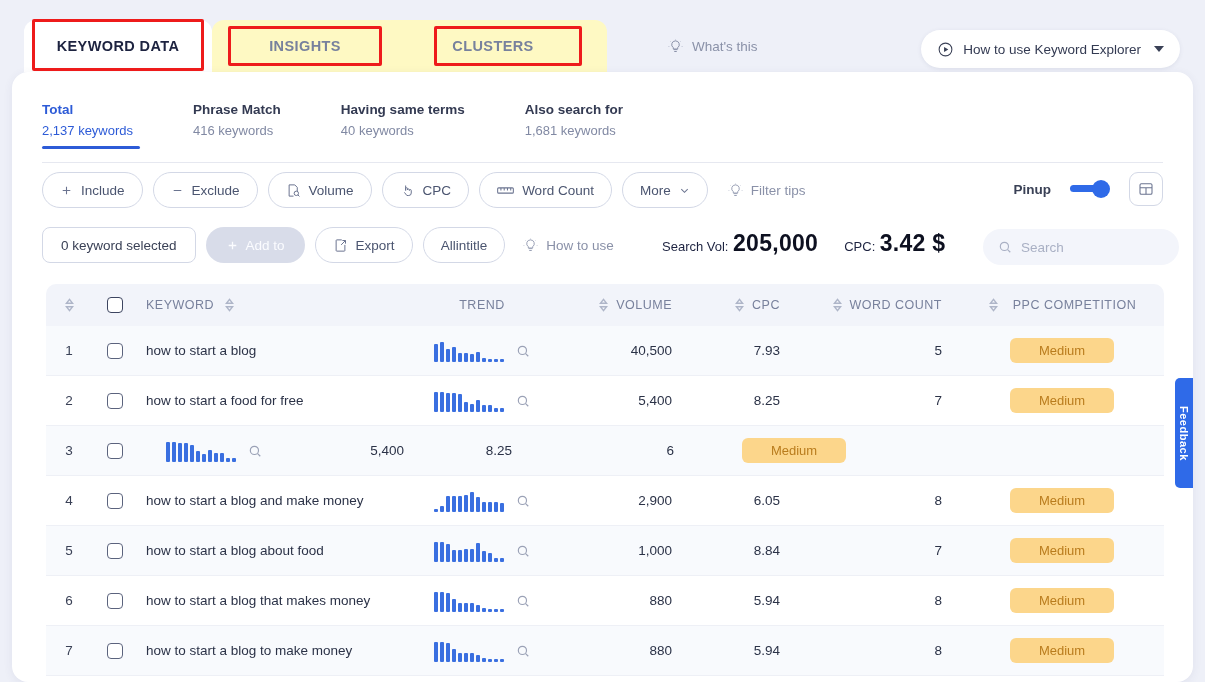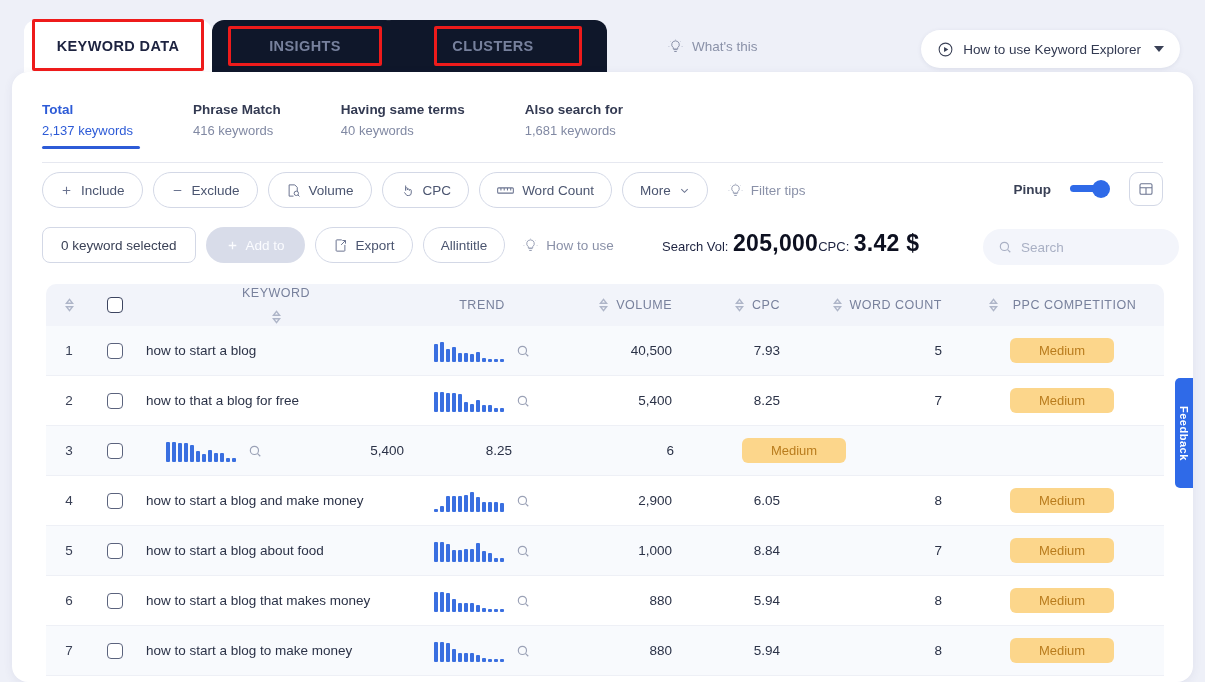--- a/index.html
+++ b/index.html
@@ -8,21 +8,21 @@
     background: #eef0f8;
     font-family: "Liberation Sans", sans-serif;
     overflow: hidden;
   }
   body { position: relative; }
 
   
   .tabbar { position: absolute; left: 0; top: 0; width: 1192px; height: 88px; }
   .tab {
     position: absolute; top: 20px; height: 52px;
-    background: #0f172a; border-radius: 12px 12px 0 0;
+    background: #fef9c3; border-radius: 12px 12px 0 0;
     display: flex; align-items: center; justify-content: center;
     font-size: 14.5px; font-weight: bold; letter-spacing: .4px;
     color: #77819d;
   }
   .tab.active { background: #ffffff; color: #1d2340; }
   .tab-keyword  { left: 24px;  width: 188px; }
   .tab-insights { left: 212px; width: 186px; }
   .tab-clusters { left: 379px; width: 228px; border-radius: 12px 12px 0 0; text-align: center; }
   .tab-underline {
     position: absolute; left: 68px; top: 76px; width: 100px; height: 4px;
@@ -97,21 +97,21 @@
 
   
   .actions { position: absolute; left: 30px; top: 155px; display: flex; align-items: center; gap: 10px; }
   .sel-box { height: 36px; border: 1px solid #d3d8e6; border-radius: 8px; background: #fff;
              display: flex; align-items: center; padding: 0 18px; font-size: 13.5px; color: #3a4156; }
   .addto { height: 36px; border-radius: 18px; background: #d8dce9; color: #fbfcff;
            display: flex; align-items: center; gap: 7px; padding: 0 20px; font-size: 13.5px; }
   .how-to-use { display: flex; align-items: center; gap: 8px; margin-left: 8px;
                 font-size: 13.5px; color: #8a91a8; }
 
-  .stats { position: absolute; left: 650px; top: 158px; display: flex; align-items: flex-start; }
+  .stats { position: absolute; left: 650px; top: 158px; display: flex; align-items: flex-start; gap: 26px; }
   .stat-label { font-size: 13px; color: #1d2340; }
   .stat-value { font-size: 23px; font-weight: bold; color: #0d1020; letter-spacing: .3px; }
 
   .search-wrap {
     position: absolute; right: 14px; top: 157px; width: 196px; height: 36px;
     background: #f3f5fb; border-radius: 18px; display: flex; align-items: center; gap: 9px;
     padding: 0 15px;
   }
   .search-wrap input {
     border: none; outline: none; background: transparent; font-size: 13.5px;
@@ -139,21 +139,21 @@
   .c-trend { width: 152px; display: flex; align-items: center; justify-content: center; gap: 12px; }
   .c-vol   { width: 132px; text-align: right; padding-right: 18px; }
   .c-cpc   { width: 108px; text-align: right; padding-right: 18px; }
   .c-wc    { width: 162px; text-align: right; padding-right: 18px; }
   .c-ppc   { width: 204px; display: flex; justify-content: center; }
 
   .thead .c-vol, .thead .c-cpc, .thead .c-wc, .thead .c-ppc {
     display: flex; align-items: center; justify-content: flex-end; gap: 7px; text-align: right;
   }
   .thead .c-ppc { justify-content: center; }
-  .thead .c-kw { gap: 10px; flex-direction: column; }
+  .thead .c-kw { gap: 10px; }
 
   .chk { width: 16px; height: 16px; border: 1.8px solid #3d4560; border-radius: 4px; background: #fff; }
   .chk.light { border-color: #5b637d; }
 
   .badge {
     width: 104px; height: 25px; border-radius: 6px; background: #fcd68b;
     color: #b97c1d; font-size: 13px; display: flex; align-items: center; justify-content: center;
   }
 
   .spark { display: flex; align-items: flex-end; gap: 2px; height: 22px; }
@@ -412,21 +412,21 @@
           <div class="c-wc">5</div>
           <div class="c-ppc">
             <div class="badge">Medium</div>
           </div>
         </div>
         <div class="row">
           <div class="c-num">2</div>
           <div class="c-check">
             <div class="chk light"></div>
           </div>
-          <div class="c-kw">how to that a blog for free</div>
+          <div class="c-kw">how to start a food for free</div>
           <div class="c-trend">
             <div class="spark">
               <i style="height:20px"></i>
               <i style="height:20px"></i>
               <i style="height:19px"></i>
               <i style="height:19px"></i>
               <i style="height:18px"></i>
               <i style="height:10px"></i>
               <i style="height:8px"></i>
               <i style="height:12px"></i>

